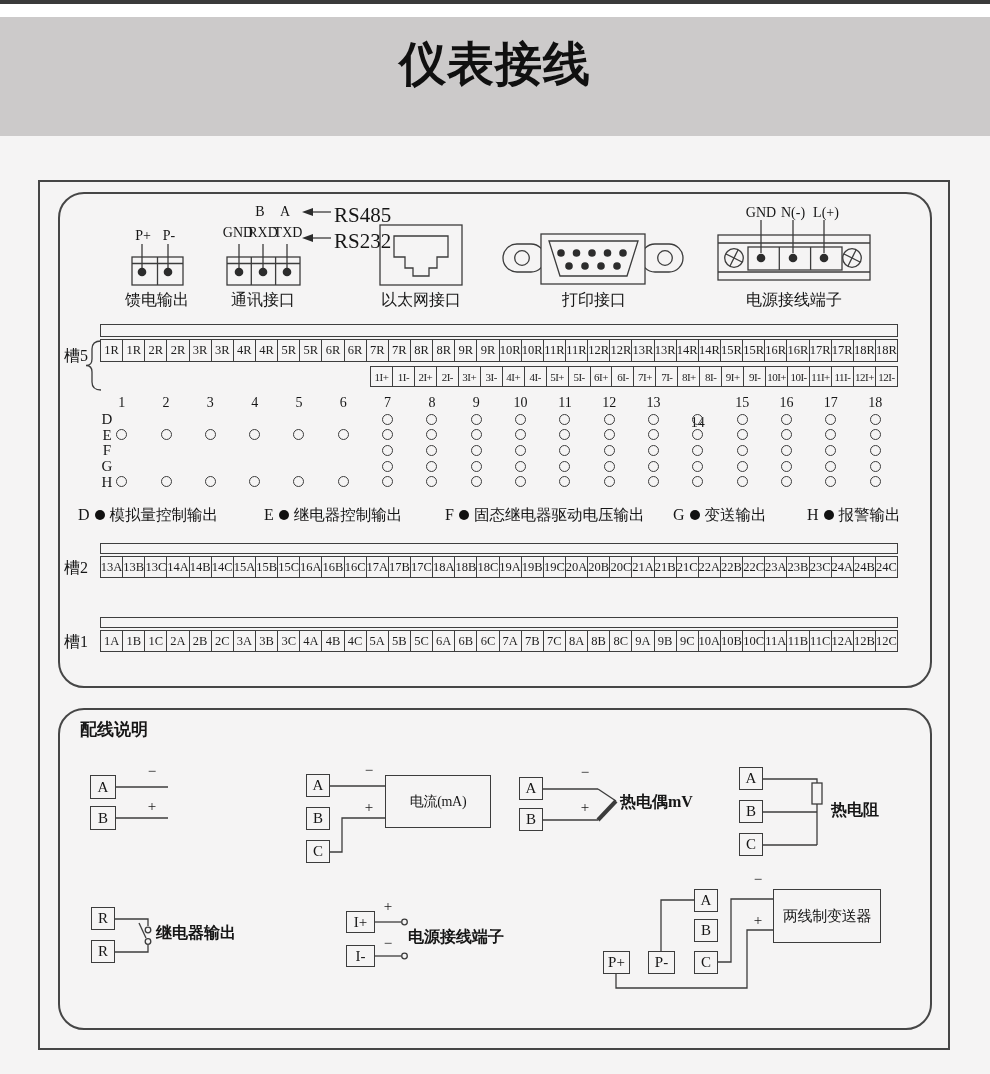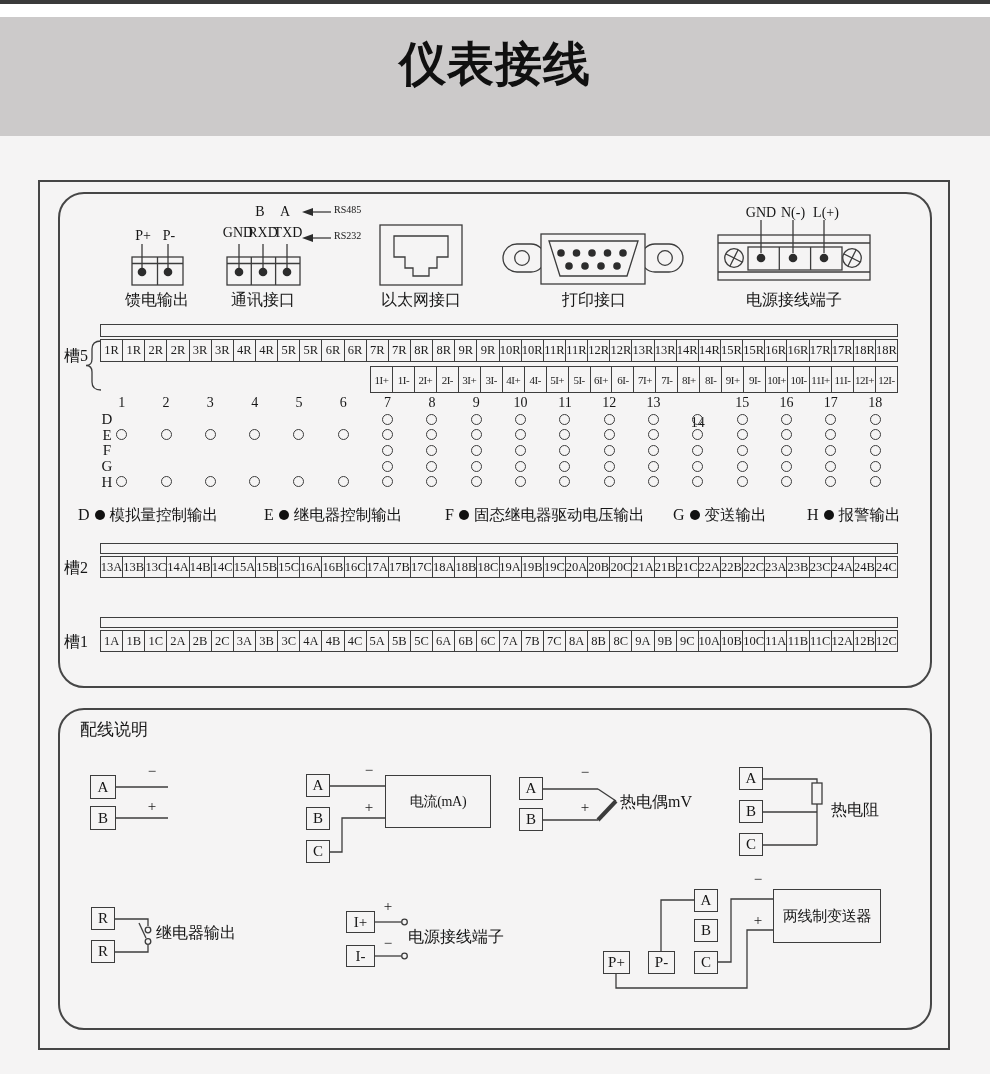--- a/index.html
+++ b/index.html
@@ -24,21 +24,21 @@
   .panel.bottom{left:58px;top:708px;width:874px;height:322px;}
 
   svg.art{position:absolute;left:0;top:0;pointer-events:none;}
   svg.art line, svg.art path, svg.art rect, svg.art polyline, svg.art circle{
     stroke:#3c3c3c;stroke-width:1.3;fill:none;}
   svg.art .fill{fill:#2c2c2c;stroke:none;}
   svg.art .bgfill{fill:#f5f4f4;}
   svg.art .thick{stroke-width:4;}
 
   .pinlabel{position:absolute;transform:translateX(-50%);font-size:14px;white-space:nowrap;line-height:1;}
-  .freelabel{position:absolute;font-size:10px;white-space:nowrap;line-height:1;text-align:center;}
+  .freelabel{position:absolute;font-size:21px;white-space:nowrap;line-height:1;text-align:center;}
   .caption{position:absolute;transform:translateX(-50%);font-size:16px;white-space:nowrap;line-height:1;}
   .sign{position:absolute;transform:translateX(-50%);font-size:15px;line-height:1;}
 
   .bar{position:absolute;border:1.3px solid #3e3e3e;box-sizing:border-box;}
   .cells{position:absolute;display:flex;box-sizing:border-box;}
   .cell{flex:1;border:1px solid #3e3e3e;box-sizing:border-box;display:flex;align-items:center;
         justify-content:center;font-size:12.5px;white-space:nowrap;overflow:hidden;color:#1d1d1d;}
   .cell + .cell{margin-left:-1px;}
   .cells.small .cell{font-size:11px;letter-spacing:-0.5px;}
   .slotlabel{position:absolute;font-size:16px;line-height:1;white-space:nowrap;}
@@ -51,21 +51,21 @@
   .legend-item{position:absolute;display:flex;align-items:center;gap:5px;white-space:nowrap;}
   .lkey{font-size:16px;line-height:1;}
   .ldot{width:10px;height:10px;background:#111;border-radius:50%;display:inline-block;}
   .llabel{font-size:15.5px;line-height:1;}
 
   .tb{position:absolute;border:1.4px solid #3c3c3c;box-sizing:border-box;display:flex;
       align-items:center;justify-content:center;font-size:15px;line-height:1;background:transparent;}
   .bigbox{position:absolute;border:1.5px solid #3c3c3c;box-sizing:border-box;display:flex;
           align-items:center;justify-content:center;font-size:14px;letter-spacing:-0.3px;
           white-space:nowrap;line-height:1;}
-  .dlabel{position:absolute;font-size:16px;white-space:nowrap;line-height:1;}
+  .dlabel{position:absolute;font-size:16px;white-space:nowrap;line-height:1;font-weight:bold;}
 </style>
 </head>
 <body>
 
 <div class="page">
 
   <div class="topbar"></div>
   <div class="whitestrip"></div>
   <div class="band"></div>
   <div class="title sans">仪表接线</div>
@@ -249,21 +249,21 @@
       <span class="cell">14R</span>
       <span class="cell">15R</span>
       <span class="cell">15R</span>
       <span class="cell">16R</span>
       <span class="cell">16R</span>
       <span class="cell">17R</span>
       <span class="cell">17R</span>
       <span class="cell">18R</span>
       <span class="cell">18R</span>
     </div>
-  <div class="cells small" style="left:370px;top:366px;width:528px;height:27px">
+  <div class="cells small" style="left:370px;top:366px;width:528px;height:21px">
       <span class="cell">1I+</span>
       <span class="cell">1I-</span>
       <span class="cell">2I+</span>
       <span class="cell">2I-</span>
       <span class="cell">3I+</span>
       <span class="cell">3I-</span>
       <span class="cell">4I+</span>
       <span class="cell">4I-</span>
       <span class="cell">5I+</span>
       <span class="cell">5I-</span>

